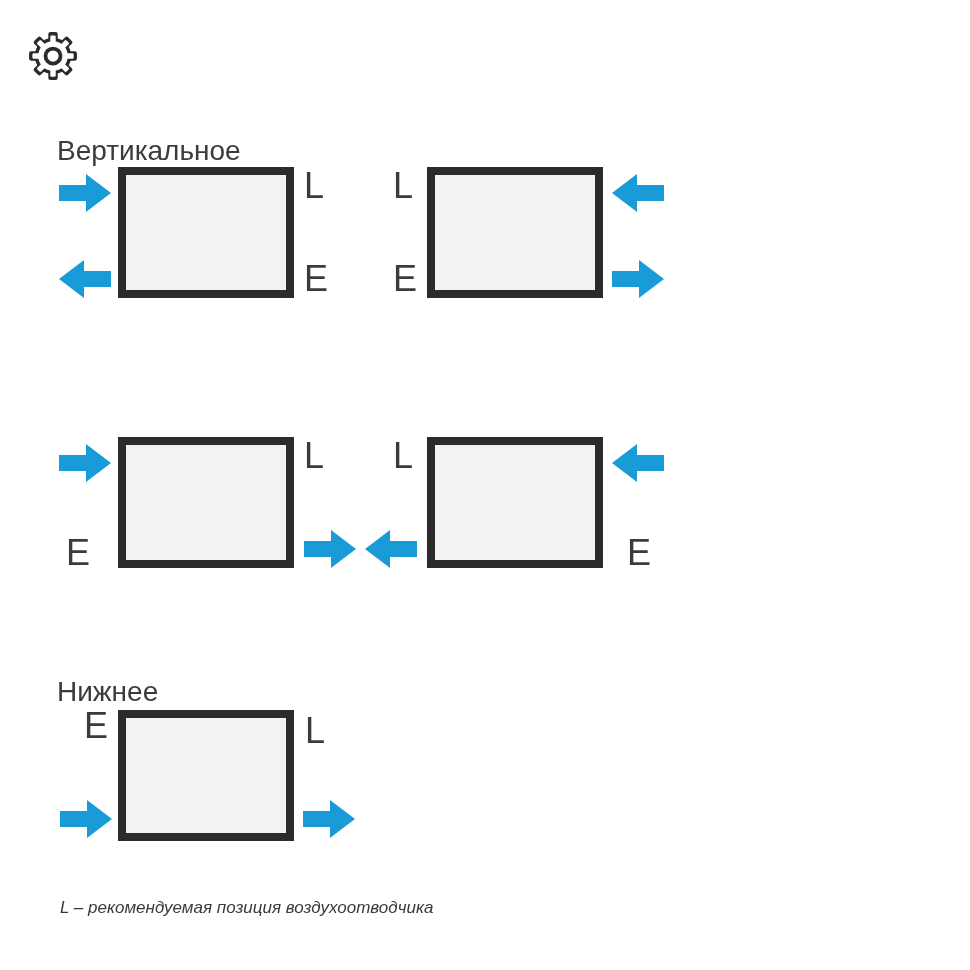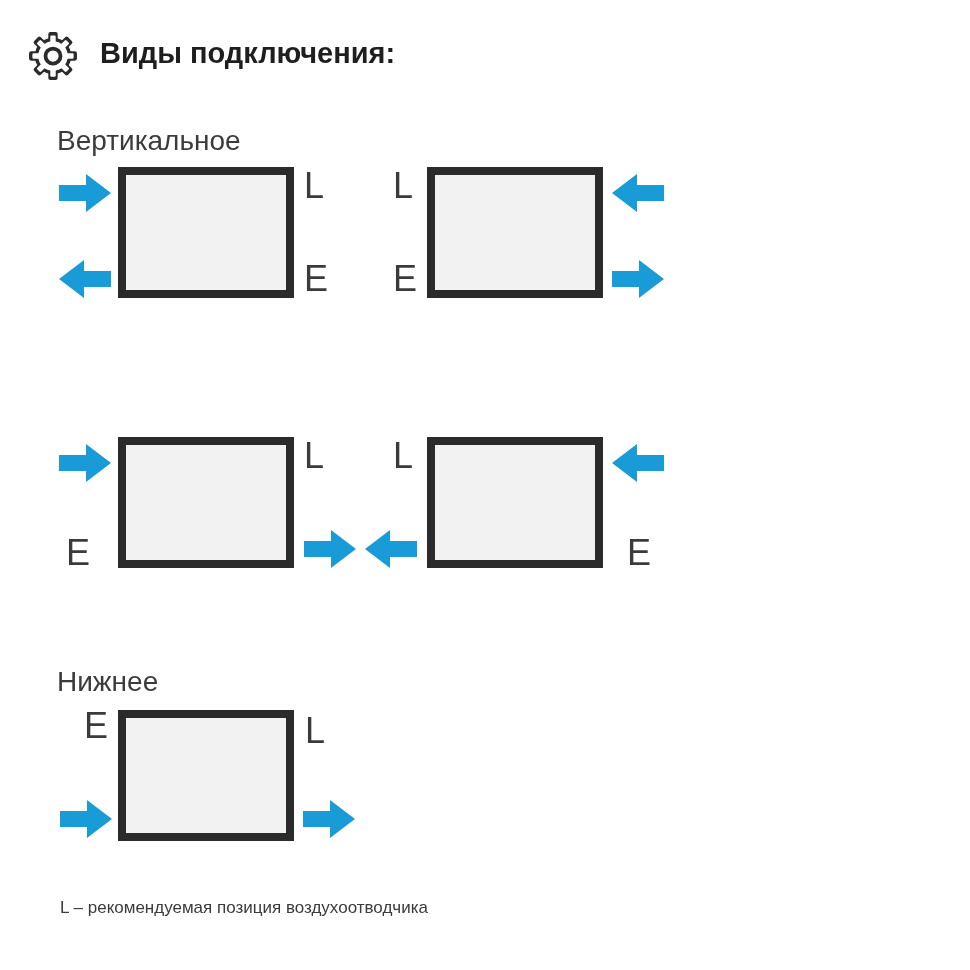--- a/index.html
+++ b/index.html
@@ -23,41 +23,41 @@
 
   .page-title {
     position: absolute; left: 100px; top: 39px; margin: 0;
     font-size: 29px; line-height: 1; font-weight: bold;
     color: var(--heading-text); white-space: nowrap;
   }
 
   .sec-title {
     position: absolute; left: 57px;
     font-size: 28px; line-height: 1; font-weight: 400;
-    color: var(--body-text); white-space: nowrap;
+    color: var(--body-text); white-space: nowrap; margin-top: 10px;
   }
 
   .box {
     position: absolute; width: 160px; height: 115px;
     border: 8px solid var(--box-border);
     background: var(--box-fill);
     box-sizing: content-box;
   }
 
   .lab {
     position: absolute; font-size: 36px; line-height: 1;
     color: var(--body-text);
   }
 
   .arrow { position: absolute; color: var(--arrow); display: block; }
   .flip { transform: scaleX(-1); }
 
   .legend {
     position: absolute; left: 60px; top: 895px;
-    font-size: 17px; line-height: 25px; color: var(--body-text);
+    font-size: 17px; line-height: 25px; color: var(--body-text); font-style: italic;
   }
 </style>
 </head>
 <body>
 
 <div class="page">
 
   <svg class="gear" width="50" height="50" viewBox="0 0 48 48" aria-hidden="true">
     <g fill="currentColor">
       <rect x="19.5" y="1" width="9" height="12" rx="2"></rect>
@@ -77,21 +77,20 @@
       <rect x="21.4" y="4.2" width="5.2" height="10" rx="1.2" transform="rotate(135 24 24)"></rect>
       <rect x="21.4" y="4.2" width="5.2" height="10" rx="1.2" transform="rotate(180 24 24)"></rect>
       <rect x="21.4" y="4.2" width="5.2" height="10" rx="1.2" transform="rotate(225 24 24)"></rect>
       <rect x="21.4" y="4.2" width="5.2" height="10" rx="1.2" transform="rotate(270 24 24)"></rect>
       <rect x="21.4" y="4.2" width="5.2" height="10" rx="1.2" transform="rotate(315 24 24)"></rect>
       <circle cx="24" cy="24" r="14.2"></circle>
     </g>
     <circle cx="24" cy="24" r="9" fill="currentColor"></circle>
     <circle cx="24" cy="24" r="5.4" fill="#FFFFFF"></circle>
   </svg>
-  <h1 class="page-title">Виды подключения:</h1>
 
   <div class="sec-title" style="top:127px">Вертикальное</div>
 
   <svg class="arrow" style="left:59px; top:174px" width="52" height="38" viewBox="0 0 52 38">
       <polygon points="0,11 27,11 27,0 52,19 27,38 27,27 0,27" fill="currentColor"></polygon>
     </svg>
   <div class="box" style="left:118px; top:167px"></div>
   <div class="lab" style="left:304px; top:168px">L</div>
   <div class="lab" style="left:304px; top:261px">E</div>
   <svg class="arrow flip" style="left:59px; top:260px" width="52" height="38" viewBox="0 0 52 38">

